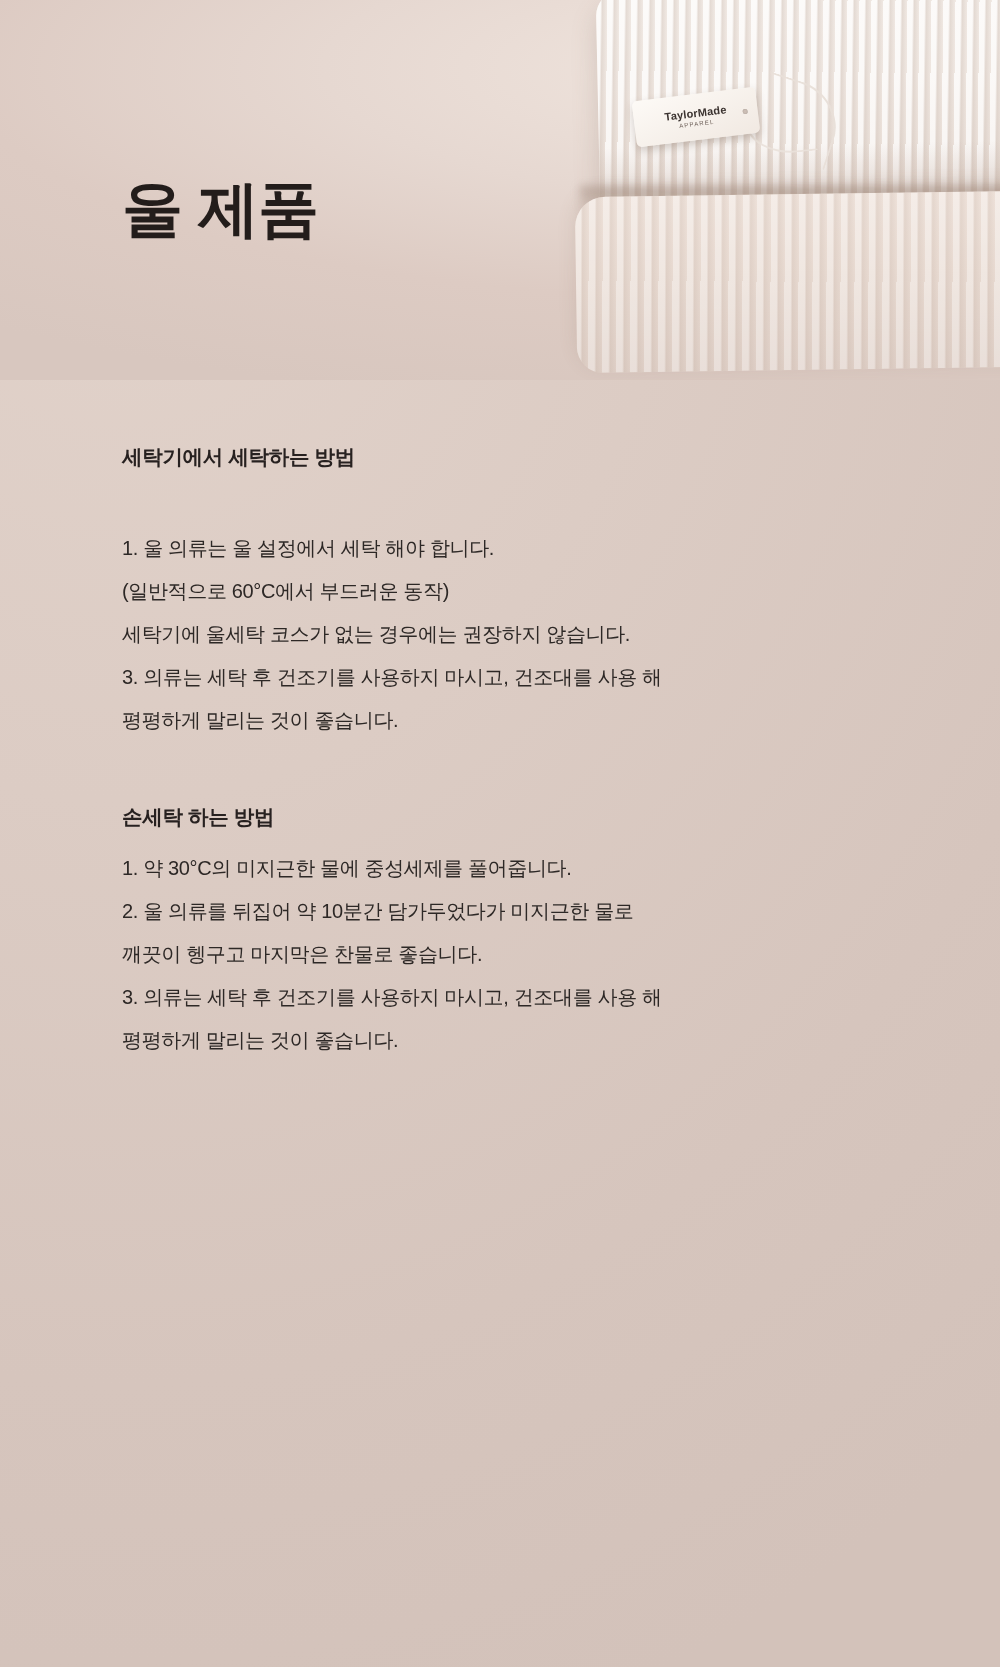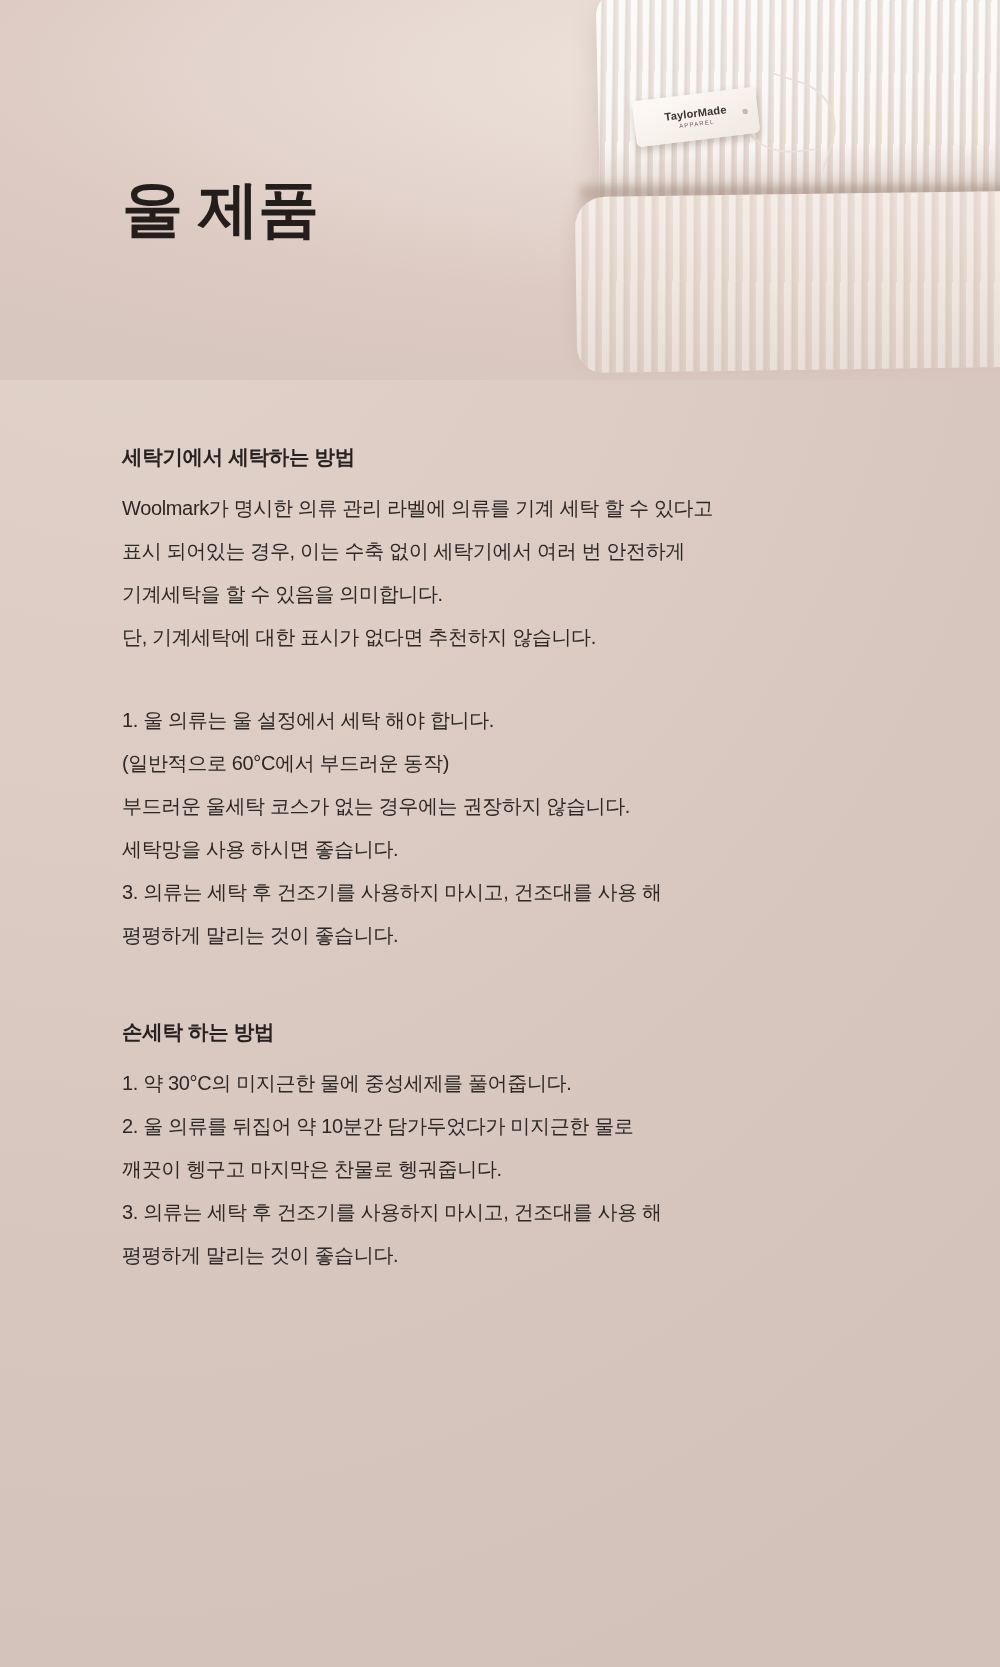--- a/index.html
+++ b/index.html
@@ -259,42 +259,35 @@
     </div>
   </div>
 
   <div class="title-block">
     <div class="title-line">울 제품</div>
   </div>
 
   <div class="content">
 
     <h2 class="sec-heading">세탁기에서 세탁하는 방법</h2>
-    <div class="para">
-      <div class="line">Woolmark가 명시한 의류 관리 라벨에 의류를 기계 세탁 할 수 있다고</div>
-      <div class="line">표시 되어있는 경우, 이는 수축 없이 세탁기에서 여러 번 안전하게</div>
-      <div class="line">기계세탁을 할 수 있음을 의미합니다.</div>
-      <div class="line">단, 기계세탁에 대한 표시가 없다면 추천하지 않습니다.</div>
-    </div>
 
     <div class="gap-md"></div>
 
     <div class="para">
       <div class="line">1.   울 의류는 울 설정에서 세탁 해야 합니다.</div>
       <div class="line">(일반적으로 60°C에서 부드러운 동작)</div>
-      <div class="line">부드러운 울세탁 코스가 없는 경우에는 권장하지 않습니다.</div>
-      <div class="line">세탁망을 사용 하시면 좋습니다.</div>
+      <div class="line">세탁기에 울세탁 코스가 없는 경우에는 권장하지 않습니다.</div>
       <div class="line">3. 의류는 세탁 후 건조기를 사용하지 마시고, 건조대를 사용 해</div>
       <div class="line">평평하게 말리는 것이 좋습니다.</div>
     </div>
 
     <div class="gap-lg"></div>
 
     <h2 class="sec-heading">손세탁 하는 방법</h2>
     <div class="para">
       <div class="line">1. 약 30°C의 미지근한 물에 중성세제를 풀어줍니다.</div>
       <div class="line">2. 울 의류를 뒤집어 약 10분간 담가두었다가 미지근한 물로</div>
-      <div class="line">깨끗이 헹구고 마지막은 찬물로 헹궈줍니다.</div>
+      <div class="line">깨끗이 헹구고 마지막은 찬물로 좋습니다.</div>
       <div class="line">3. 의류는 세탁 후 건조기를 사용하지 마시고, 건조대를 사용 해</div>
       <div class="line">평평하게 말리는 것이 좋습니다.</div>
     </div>
   </div>
 </div>
 
 </body></html>

